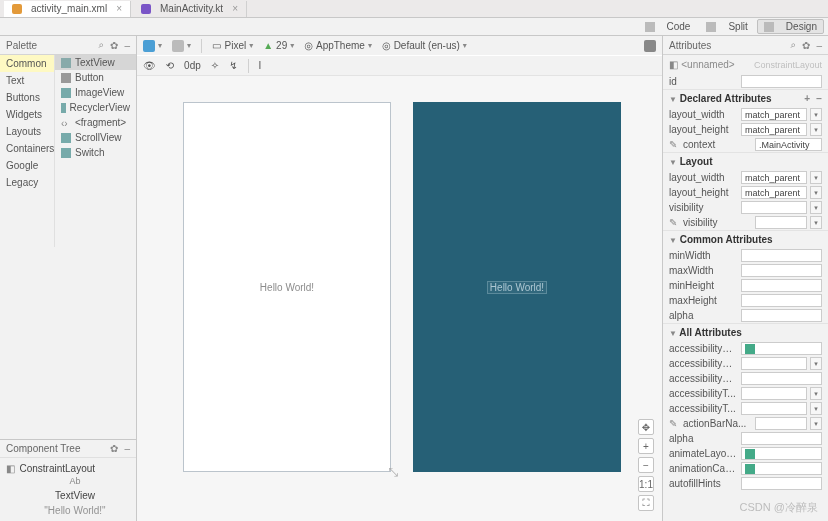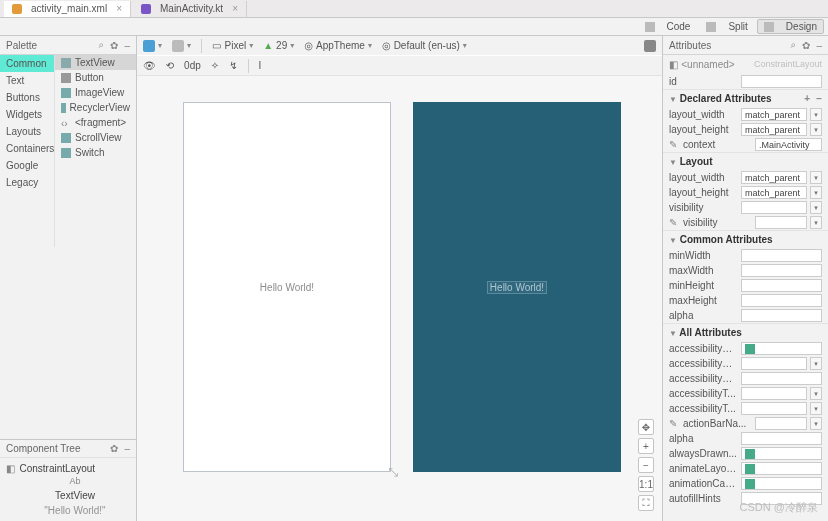--- a/index.html
+++ b/index.html
@@ -24,21 +24,21 @@
 .main { flex: 1; display: flex; min-height: 0; }
 
 
 .leftcol { width: 137px; display: flex; flex-direction: column; border-right: 1px solid #c8c8c8; }
 .palette-hdr { display: flex; align-items: center; justify-content: space-between; padding: 3px 6px; border-bottom: 1px solid #d4d4d4; color: #666; font-size: 10px; }
 .palette-hdr .title { font-weight: 500; }
 .hdr-actions { display: flex; gap: 6px; align-items: center; color: #888; }
 .palette-body { flex: 1; display: flex; min-height: 0; }
 .pal-cats { width: 55px; border-right: 1px solid #e0e0e0; }
 .pal-cat { padding: 3px 6px; font-size: 10px; color: #555; }
-.pal-cat.sel { background: #5eead4; }
+.pal-cat.sel { background: #fef9c3; }
 .pal-items { flex: 1; overflow: hidden; }
 .pal-item { padding: 2px 6px; display: flex; align-items: center; gap: 4px; font-size: 10px; color: #555; }
 .pal-item.sel { background: #D6D6D6; }
 .pal-ico { width: 10px; height: 10px; background: #7aa; display: inline-block; }
 .button-ico { background: #999; }
 .tv-ico { background: #8aa; }
 .frag-ico { background: transparent; color: #888; }
 .component-tree { border-top: 1px solid #c8c8c8; }
 .ct-hdr { display: flex; align-items: center; justify-content: space-between; padding: 3px 6px; font-size: 10px; color: #666; border-bottom: 1px solid #e0e0e0; }
 .ct-body { padding: 4px 6px; }
@@ -63,21 +63,21 @@
 .resize-handle { position: absolute; right: -8px; bottom: -8px; color: #aaa; font-size: 12px; }
 .zoom-ctrls { position: absolute; right: 8px; bottom: 10px; display: flex; flex-direction: column; gap: 3px; }
 .zoom-ctrls div { width: 16px; height: 16px; border: 1px solid #c4c4c4; background: #fff; display: flex; align-items: center; justify-content: center; font-size: 10px; color: #666; border-radius: 2px; }
 
 
 .rightcol { width: 165px; display: flex; flex-direction: column; background: #f2f2f2; }
 .attr-hdr { display: flex; align-items: center; justify-content: space-between; padding: 3px 6px; border-bottom: 1px solid #d4d4d4; font-size: 10px; color: #666; }
 .attr-scroll { flex: 1; overflow-y: auto; }
 .attr-scroll::-webkit-scrollbar { width: 8px; }
 .attr-scroll::-webkit-scrollbar-thumb { background: #c0c0c0; border-radius: 4px; }
-.sel-row { padding: 4px 6px; display: flex; align-items: flex-start; justify-content: space-between; font-size: 10px; }
+.sel-row { padding: 4px 6px; display: flex; align-items: flex-end; justify-content: space-between; font-size: 10px; }
 .sel-row .tag { color: #8b8b8b; }
 .sel-row .type { color: #bfbfbf; font-size: 9px; }
 .attr-row { display: flex; align-items: center; padding: 1px 6px; gap: 4px; font-size: 10px; }
 .attr-row .lbl { width: 68px; color: #555; white-space: nowrap; overflow: hidden; text-overflow: ellipsis; }
 .attr-row .fld { flex: 1; height: 13px; border: 1px solid #ccc; background: #fff; font-size: 9px; padding: 0 3px; display: flex; align-items: center; color: #444; }
 .attr-row .dd-btn { width: 12px; height: 13px; border: 1px solid #ccc; background: #f7f7f7; display: flex; align-items: center; justify-content: center; font-size: 7px; color: #777; margin-left: -1px; }
 .section-hdr { display: flex; align-items: center; justify-content: space-between; padding: 3px 6px; font-size: 10px; color: #333; font-weight: 600; border-top: 1px solid #e3e3e3; }
 .section-hdr .arrow { color: #888; font-size: 8px; }
 .flag { width: 10px; height: 10px; background: #4a8; display: inline-block; }
 .watermark { position: fixed; right: 10px; bottom: 6px; color: #bdbdbd; font-size: 11px; pointer-events: none; }
@@ -376,26 +376,20 @@
               <span style="width:10px;color:#888">✎</span>
               <span class="lbl">actionBarNa...</span>
               <span class="fld"></span>
               <span class="dd-btn">▾</span>
             </div>
             <div class="attr-row">
               <span class="lbl">alpha</span>
               <span class="fld"></span>
             </div>
             <div class="attr-row">
-              <span class="lbl">alwaysDrawn...</span>
-              <span class="fld">
-                <span class="flag"></span>
-              </span>
-            </div>
-            <div class="attr-row">
               <span class="lbl">animateLayou...</span>
               <span class="fld">
                 <span class="flag"></span>
               </span>
             </div>
             <div class="attr-row">
               <span class="lbl">animationCache</span>
               <span class="fld">
                 <span class="flag"></span>
               </span>

